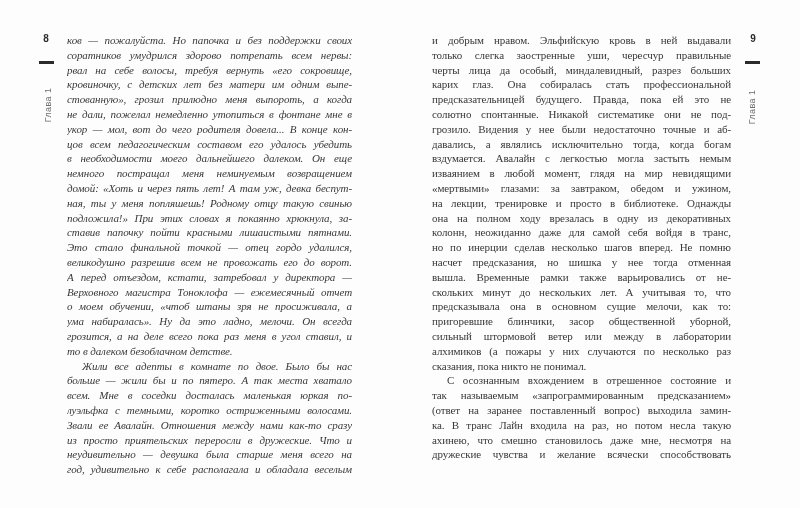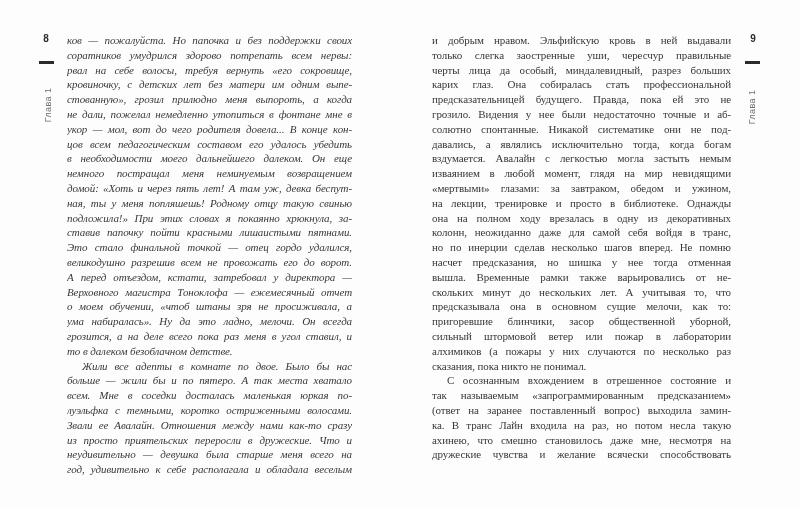--- a/index.html
+++ b/index.html
@@ -110,36 +110,36 @@
       <div class="line">неудивительно — девушка была старше меня всего на</div>
       <div class="line">год, удивительно к себе располагала и обладала веселым</div>
     </div>
 
   <div class="page-col" id="right-col">
       <div class="line">и добрым нравом. Эльфийскую кровь в ней выдавали</div>
       <div class="line">только слегка заостренные уши, чересчур правильные</div>
       <div class="line">черты лица да особый, миндалевидный, разрез больших</div>
       <div class="line">карих глаз. Она собиралась стать профессиональной</div>
       <div class="line">предсказательницей будущего. Правда, пока ей это не</div>
+      <div class="line">солютно спонтанные. Никакой систематике они не под-</div>
       <div class="line">грозило. Видения у нее были недостаточно точные и аб-</div>
-      <div class="line">солютно спонтанные. Никакой систематике они не под-</div>
       <div class="line">давались, а являлись исключительно тогда, когда богам</div>
       <div class="line">вздумается. Авалайн с легкостью могла застыть немым</div>
       <div class="line">изваянием в любой момент, глядя на мир невидящими</div>
       <div class="line">«мертвыми» глазами: за завтраком, обедом и ужином,</div>
       <div class="line">на лекции, тренировке и просто в библиотеке. Однажды</div>
       <div class="line">она на полном ходу врезалась в одну из декоративных</div>
       <div class="line">колонн, неожиданно даже для самой себя войдя в транс,</div>
       <div class="line">но по инерции сделав несколько шагов вперед. Не помню</div>
       <div class="line">насчет предсказания, но шишка у нее тогда отменная</div>
       <div class="line">вышла. Временные рамки также варьировались от не-</div>
       <div class="line">скольких минут до нескольких лет. А учитывая то, что</div>
       <div class="line">предсказывала она в основном сущие мелочи, как то:</div>
       <div class="line">пригоревшие блинчики, засор общественной уборной,</div>
-      <div class="line">сильный штормовой ветер или пожар в лаборатории</div>
+      <div class="line">сильный штормовой ветер или между в лаборатории</div>
       <div class="line">алхимиков (а пожары у них случаются по несколько раз</div>
       <div class="line para-end">сказания, пока никто не понимал.</div>
       <div class="line indent">С осознанным вхождением в отрешенное состояние и</div>
       <div class="line">так называемым «запрограммированным предсказанием»</div>
       <div class="line">(ответ на заранее поставленный вопрос) выходила замин-</div>
       <div class="line">ка. В транс Лайн входила на раз, но потом несла такую</div>
       <div class="line">ахинею, что смешно становилось даже мне, несмотря на</div>
       <div class="line">дружеские чувства и желание всячески способствовать</div>
     </div>
 

